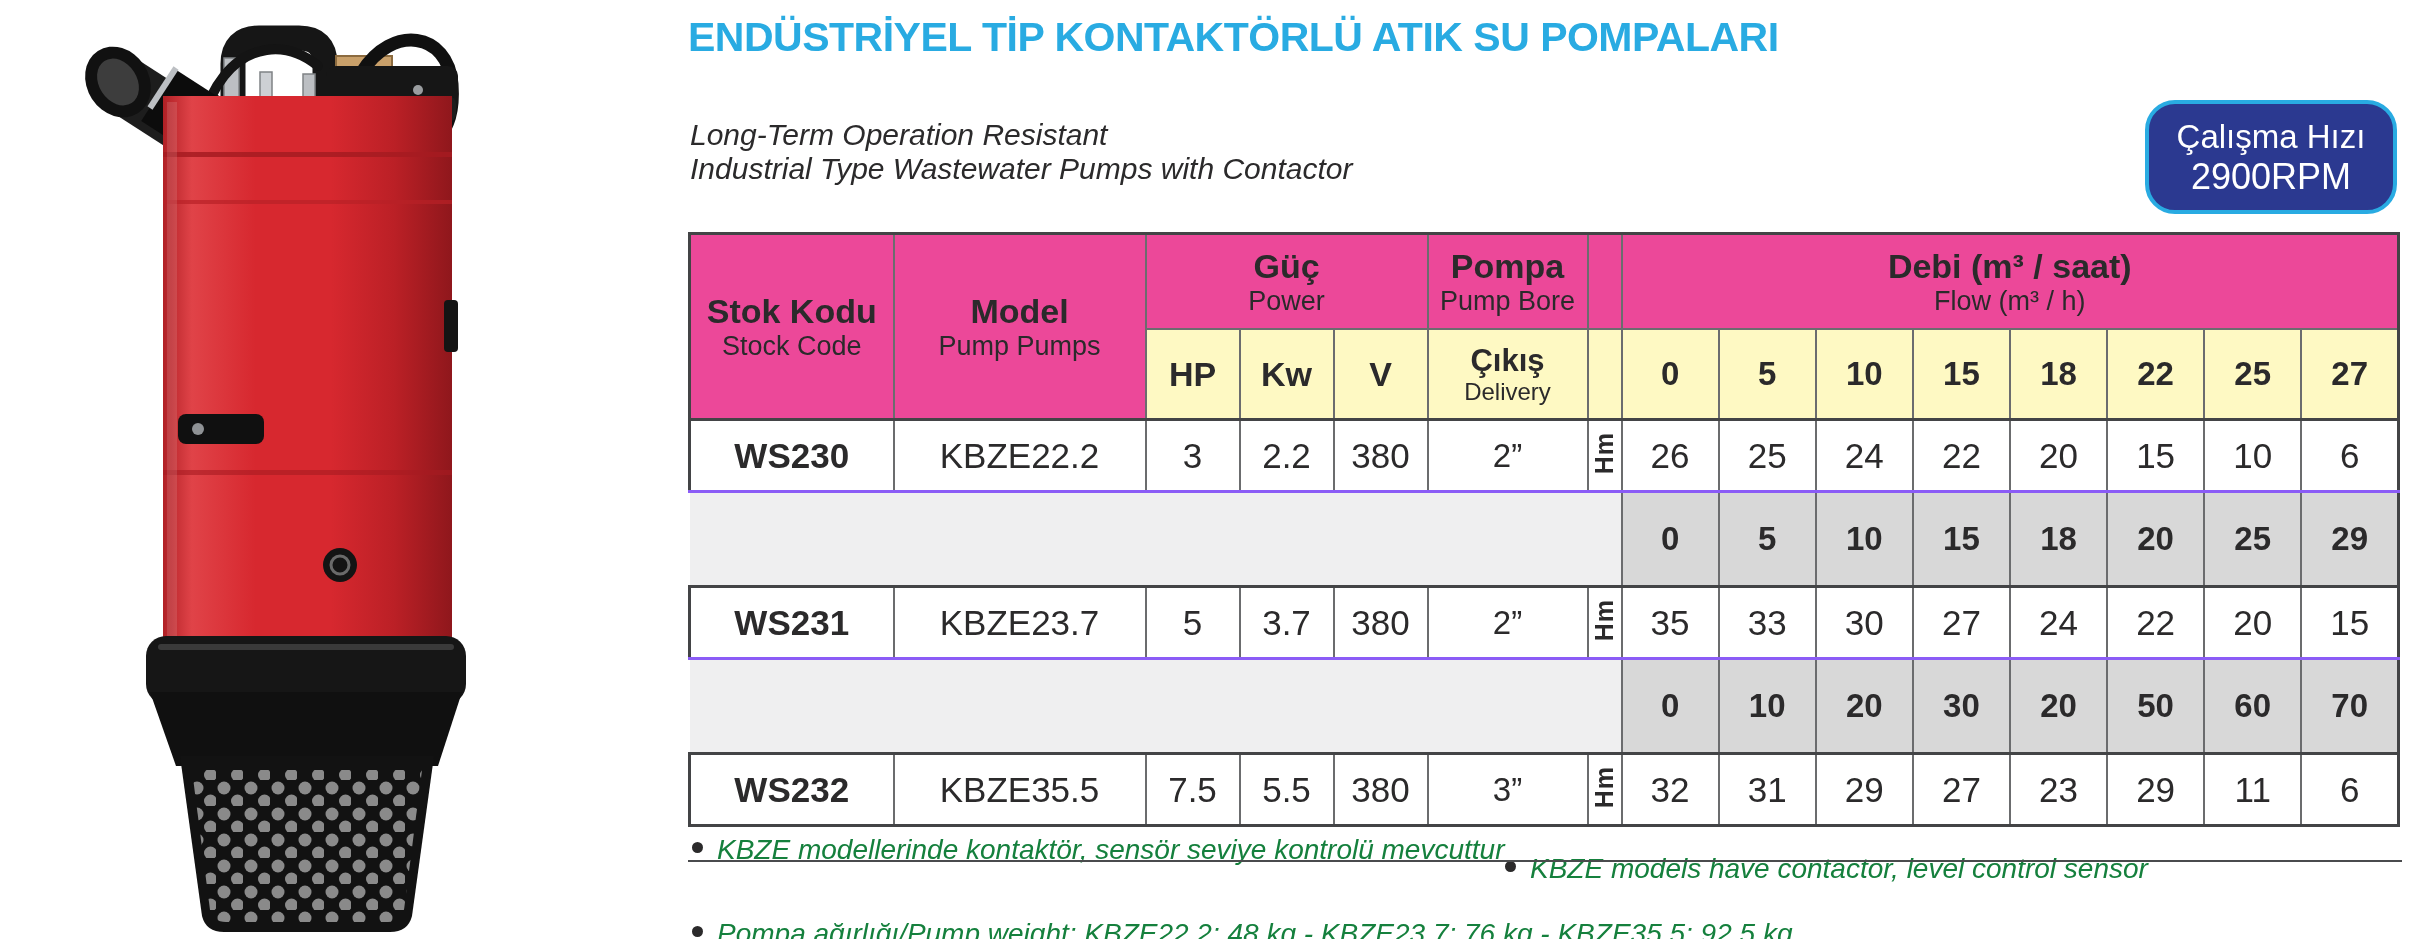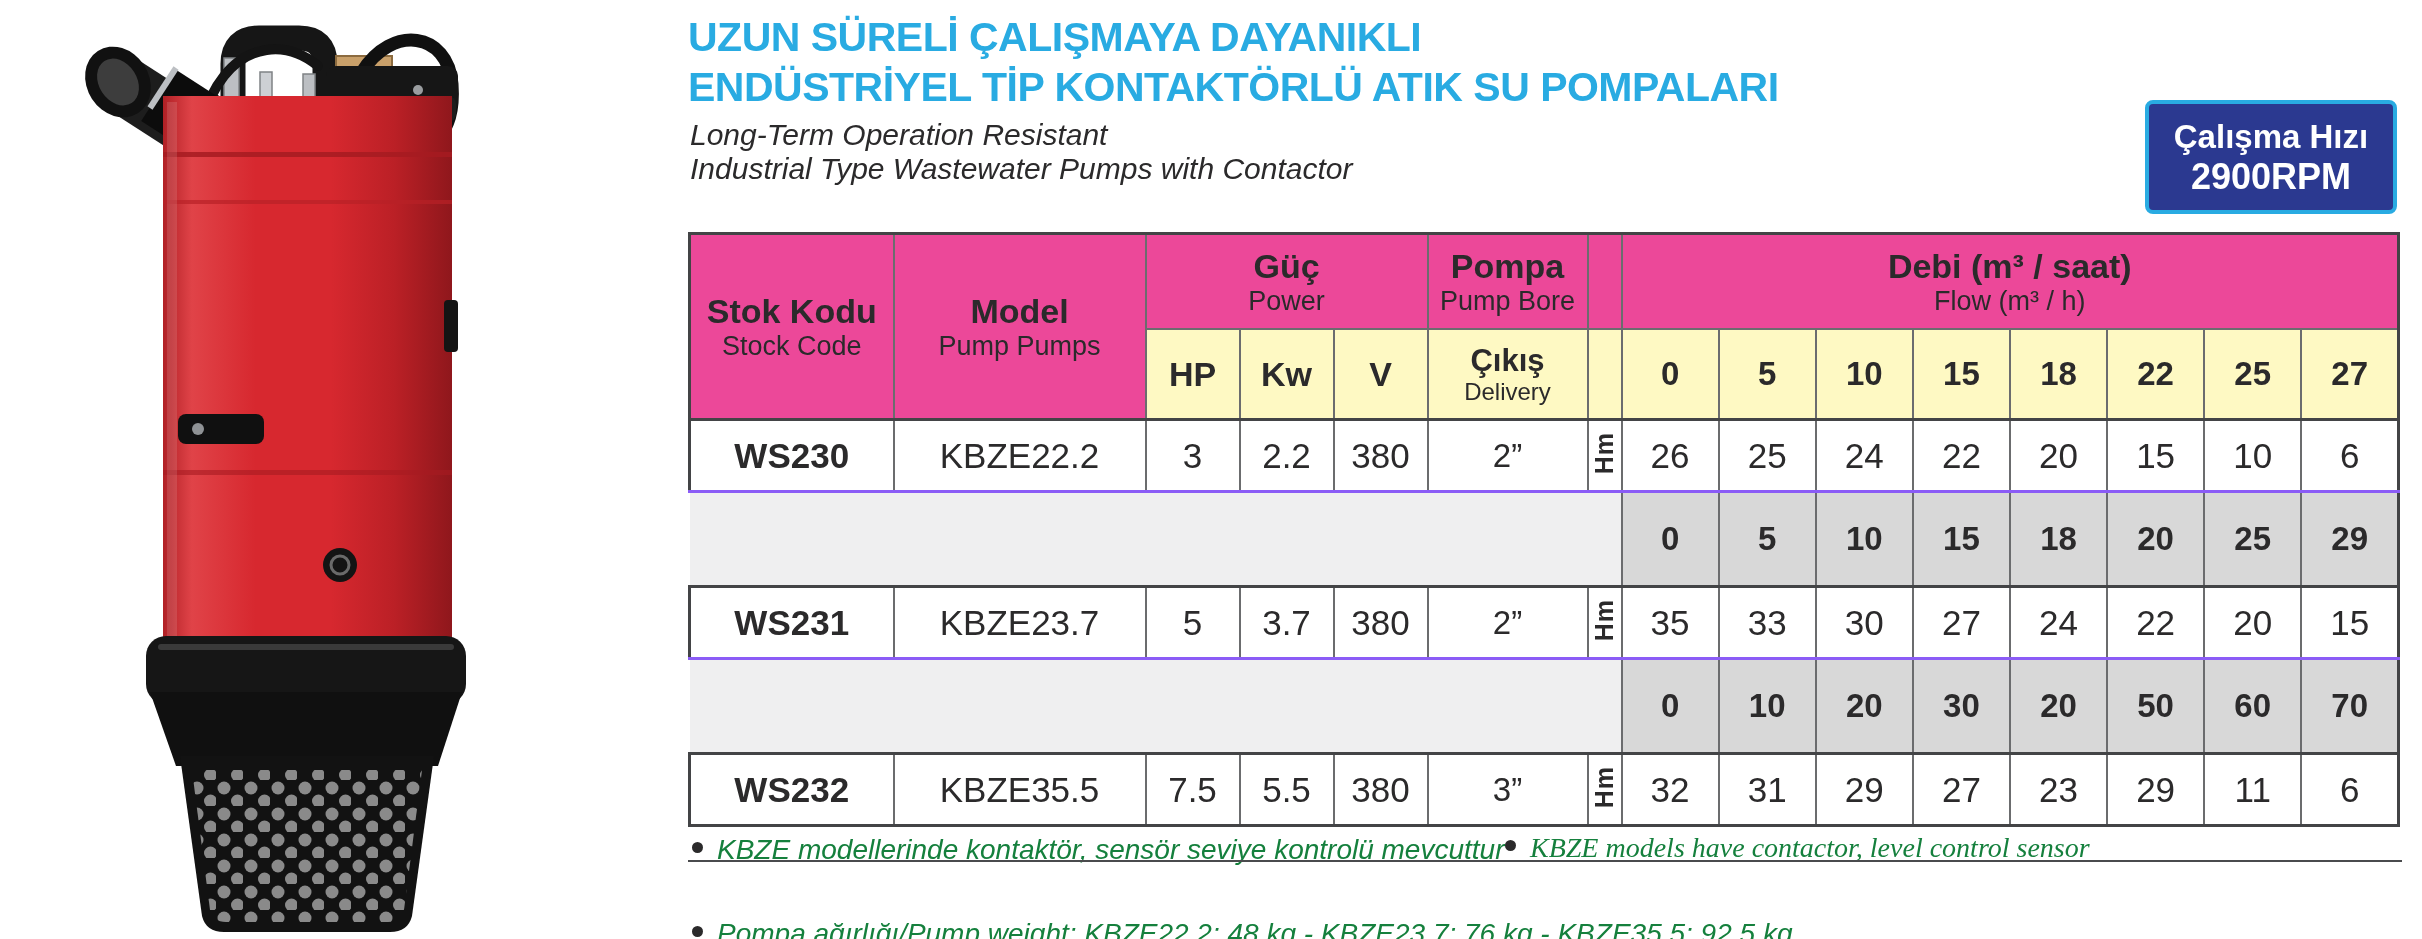--- a/index.html
+++ b/index.html
@@ -7,23 +7,23 @@
         font-family:"Liberation Sans",sans-serif;color:#2b2a2b;}
 
   
   .title{position:absolute;left:688px;top:12px;color:#29abe2;font-weight:700;
          font-size:41px;line-height:50px;letter-spacing:-0.5px;white-space:nowrap;}
   .subtitle{position:absolute;left:690px;top:118px;font-style:italic;font-size:30px;
             line-height:34px;color:#2b2a2b;white-space:nowrap;}
 
   
   .badge{position:absolute;left:2145px;top:100px;width:252px;height:114px;
-         background:#2b3990;border:4px solid #29abe2;border-radius:8px;
+         background:#2b3990;border:4px solid #29abe2;border-radius:30px;
          display:flex;flex-direction:column;align-items:center;justify-content:center;
-         color:#ffffff;font-weight:700;box-sizing:border-box;}
+         color:#ffffff;font-weight:400;box-sizing:border-box;}
   .badge div{line-height:40px;}
   .badge .b1{font-size:33px;}
   .badge .b2{font-size:36px;}
 
   
   table.spec{position:absolute;left:688px;top:232px;width:1712px;border-collapse:collapse;
              table-layout:fixed;}
   .spec th,.spec td{border:2px solid #6b6c6e;padding:0;text-align:center;vertical-align:middle;
                     font-family:"Liberation Sans",sans-serif;color:#2b2a2b;overflow:hidden;}
   .spec tr.r1>*{height:93px;background:#ec4899;border-top:3px solid #434446;}
@@ -119,21 +119,20 @@
 
     <rect x="146" y="636" width="320" height="68" rx="20" fill="#161616"></rect>
     <path d="M150 692 H462 L438 766 H176 Z" fill="#101010"></path>
     <rect x="158" y="644" width="296" height="6" rx="3" fill="#3a3a3a"></rect>
 
     <path d="M180 756 H434 L412 916 Q408 932 390 932 H224 Q206 932 202 916 Z" fill="#121212"></path>
     <path d="M192 770 H422 L404 910 Q401 922 388 922 H226 Q213 922 210 910 Z" fill="url(#holes)"></path>
   </svg>
 
   <div class="title">
-    <div>UZUN SÜRELİ ÇALIŞMAYA DAYANIKLI</div>
     <div>ENDÜSTRİYEL TİP KONTAKTÖRLÜ ATIK SU POMPALARI</div>
   </div>
   <div class="subtitle">
     <div>Long-Term Operation Resistant</div>
     <div>Industrial Type Wastewater Pumps with Contactor</div>
   </div>
 
   <div class="badge">
     <div class="b1">Çalışma Hızı</div>
     <div class="b2">2900RPM</div>
@@ -271,21 +270,21 @@
       <td class="val ob">29</td>
       <td class="val ob">11</td>
       <td class="val or ob">6</td>
     </tr>
   </tbody>
     </table>
 
   <div class="note" style="left:692px;top:826px;">
     <span class="bullet"></span><span>KBZE modellerinde kontaktör, sensör seviye kontrolü mevcuttur</span>
   </div>
-  <div class="note" style="left:1505px;top:824px;font-family:Liberation Serif, serif;">
+  <div class="note" style="left:1505px;top:845px;">
     <span class="bullet"></span><span>KBZE models have contactor, level control sensor</span>
   </div>
   <div class="divider"></div>
   <div class="note" style="left:692px;top:910px;">
     <span class="bullet"></span><span>Pompa ağırlığı/Pump weight: KBZE22.2: 48 kg - KBZE23.7: 76 kg - KBZE35.5: 92.5 kg</span>
   </div>
 
 </div>
 
 </body></html>

